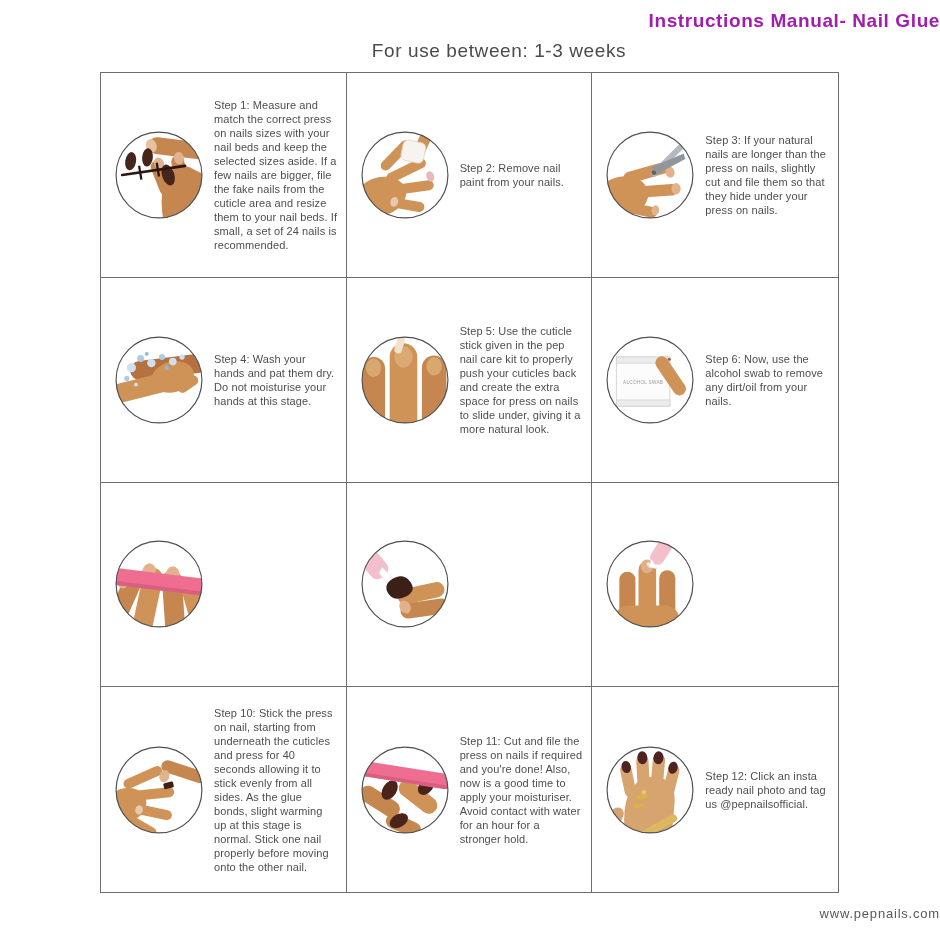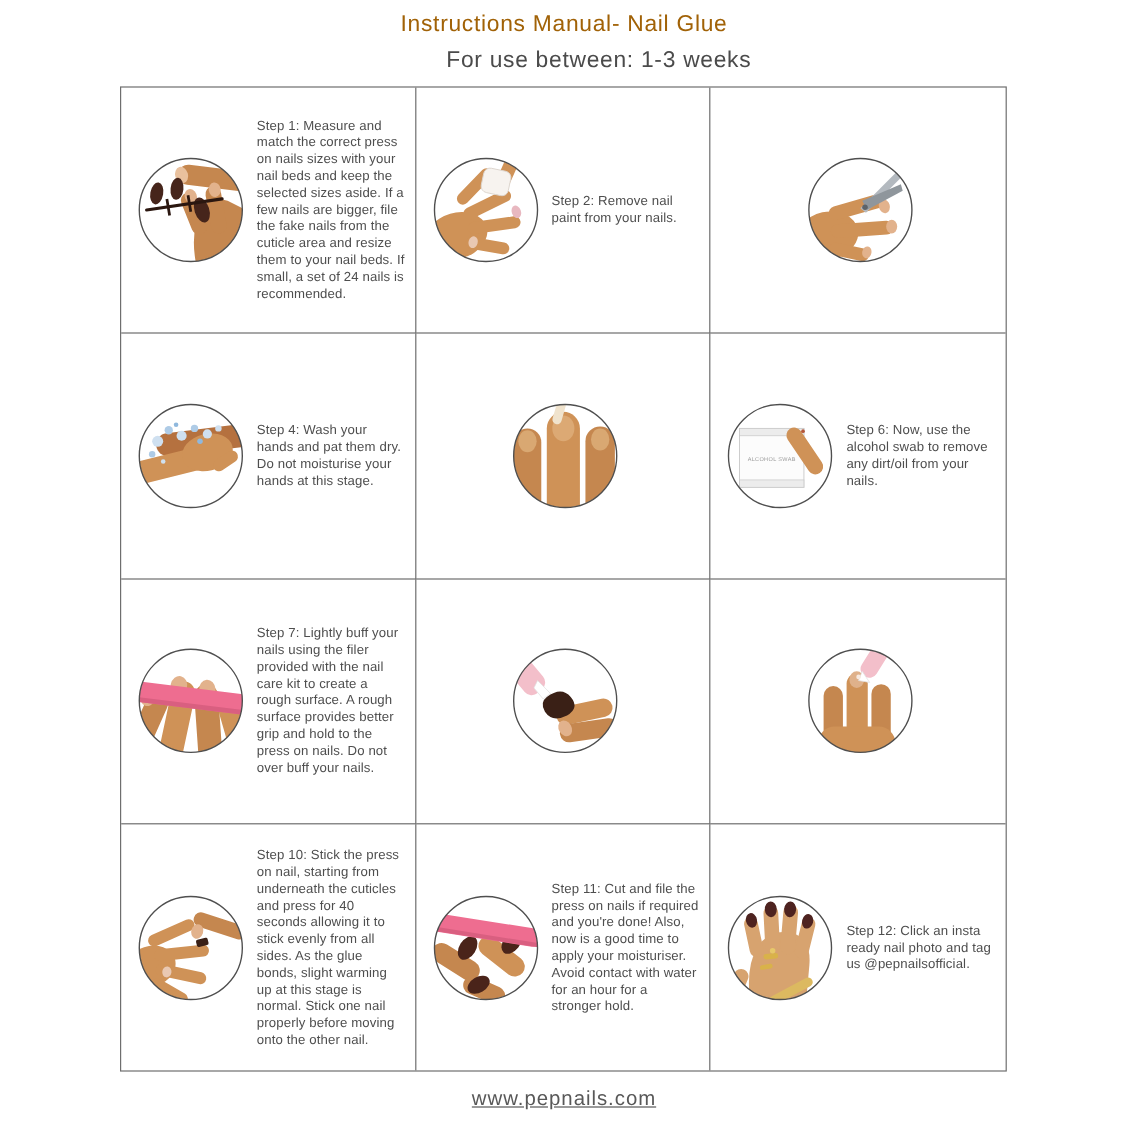--- a/index.html
+++ b/index.html
@@ -1,33 +1,33 @@
 <!DOCTYPE html>
 <html><head>
 <meta charset="utf-8">
 <style>
   html,body{margin:0;padding:0;width:940px;height:940px;background:#ffffff;overflow:hidden;}
   body{font-family:"Liberation Sans", sans-serif;position:relative;color:#4c4c4c;}
-  .page-title{position:absolute;top:10px;left:0;width:100%;text-align:center;
-    font-size:19px;letter-spacing:.6px;color:#a16207;font-weight:400;}
+  .page-title{position:absolute;top:10px;left:0;width:100%;text-align:right;
+    font-size:19px;letter-spacing:.6px;color:#a21caf;font-weight:700;}
   .page-subtitle{position:absolute;top:40px;left:0;width:100%;text-align:center;
     font-size:19px;letter-spacing:.6px;color:#4b4b4b;font-weight:400;padding-left:29px;}
   .grid{position:absolute;left:100px;top:72px;width:739px;height:821px;
     display:grid;grid-template-columns:repeat(3,1fr);grid-template-rows:repeat(4,1fr);
     border:1px solid #6e6e6e;background:#fff;box-sizing:border-box;}
   .cell{border-right:1px solid #6e6e6e;border-bottom:1px solid #6e6e6e;
     display:flex;align-items:center;gap:9px;padding:8px 8px 8px 12px;
-    box-sizing:border-box;overflow:hidden;justify-content:center;}
+    box-sizing:border-box;overflow:hidden;}
   .cell.last-col{border-right:none;}
   .cell.last-row{border-bottom:none;}
   .illus{flex:0 0 92px;height:92px;}
   .step-text{margin:0;width:127px;font-size:11px;line-height:14px;color:#4e4e4e;
     letter-spacing:.1px;}
-  .footer{position:absolute;top:906px;left:0;width:100%;text-align:center;
-    font-size:17px;letter-spacing:.8px;color:#585858;text-decoration:underline;}
+  .footer{position:absolute;top:906px;left:0;width:100%;text-align:right;
+    font-size:13px;letter-spacing:.8px;color:#585858;}
 </style>
 </head>
 <body>
 
 <div class="page-title">Instructions Manual- Nail Glue</div>
 <div class="page-subtitle">For use between: 1-3 weeks</div>
 
 <div class="grid">
 
   <div class="cell">
@@ -103,20 +103,21 @@
           <ellipse cx="86" cy="56" rx="6" ry="7.5" fill="#e2b28c" transform="rotate(-16 86 56)"></ellipse>
           <ellipse cx="94" cy="78" rx="6" ry="7.5" fill="#e2b28c"></ellipse>
           <ellipse cx="67" cy="106" rx="5" ry="6.5" fill="#e2b28c" transform="rotate(12 67 106)"></ellipse>
           <polygon points="60,58 102,16 107,22 66,63" fill="#b3b9bf"></polygon>
           <polygon points="62,50 104,32 106,39 67,60" fill="#8f969c"></polygon>
           <circle cx="65" cy="57" r="3" fill="#5d6369"></circle>
         </g>
         <circle cx="60" cy="60" r="56" fill="none" stroke="#4f4f4f" stroke-width="1.5"></circle>
       </svg>
     </div>
+    <p class="step-text">Step 3: If your natural nails are longer than the press on nails, slightly cut and file them so that they hide under your press on nails.</p>
   </div>
 
   <div class="cell">
     <div class="illus">
       <svg width="92" height="92" viewBox="0 0 120 120">
         <defs>
             <clipPath id="c4">
               <circle cx="60" cy="60" r="56"></circle>
             </clipPath>
           </defs>
@@ -157,20 +158,21 @@
           <ellipse cx="19" cy="44" rx="10" ry="12" fill="#d9a872"></ellipse>
           <rect x="82" y="28" width="32" height="110" rx="16" fill="#c5874f"></rect>
           <ellipse cx="98" cy="42" rx="10" ry="12" fill="#d9a872"></ellipse>
           <rect x="40" y="12" width="36" height="120" rx="18" fill="#cf9257"></rect>
           <ellipse cx="58" cy="30" rx="12" ry="14" fill="#dca974"></ellipse>
           <rect x="50" y="-12" width="10" height="38" rx="5" fill="#f0e3cd" transform="rotate(16 55 7)"></rect>
         </g>
         <circle cx="60" cy="60" r="56" fill="none" stroke="#4f4f4f" stroke-width="1.5"></circle>
       </svg>
     </div>
+    <p class="step-text">Step 5: Use the cuticle stick given in the pep nail care kit to properly push your cuticles back and create the extra space for press on nails to slide under, giving it a more natural look.</p>
   </div>
 
   <div class="cell last-col">
     <div class="illus">
       <svg width="92" height="92" viewBox="0 0 120 120">
         <defs>
             <clipPath id="c6">
               <circle cx="60" cy="60" r="56"></circle>
             </clipPath>
           </defs>
@@ -205,21 +207,20 @@
           <ellipse cx="47" cy="44" rx="9" ry="11" fill="#e2b28c" transform="rotate(12 47 44)"></ellipse>
           <rect x="66" y="42" width="26" height="88" rx="13" fill="#c5874f" transform="rotate(-4 79 86)"></rect>
           <ellipse cx="78" cy="48" rx="9" ry="11" fill="#e2b28c" transform="rotate(-4 78 48)"></ellipse>
           <rect x="96" y="52" width="24" height="78" rx="12" fill="#cf9257" transform="rotate(-16 108 90)"></rect>
           <rect x="-8" y="46" width="136" height="22" rx="11" fill="#ee6d90" transform="rotate(7 60 57)"></rect>
           <rect x="-8" y="63" width="136" height="5" rx="2.5" fill="#d95f80" transform="rotate(7 60 57)"></rect>
         </g>
         <circle cx="60" cy="60" r="56" fill="none" stroke="#4f4f4f" stroke-width="1.5"></circle>
       </svg>
     </div>
-    <p class="step-text">Step 7: Lightly buff your nails using the filer provided with the nail care kit to create a rough surface. A rough surface provides better grip and hold to the press on nails. Do not over buff your nails.</p>
   </div>
 
   <div class="cell">
     <div class="illus">
       <svg width="92" height="92" viewBox="0 0 120 120">
         <defs>
             <clipPath id="c8">
               <circle cx="60" cy="60" r="56"></circle>
             </clipPath>
           </defs>

